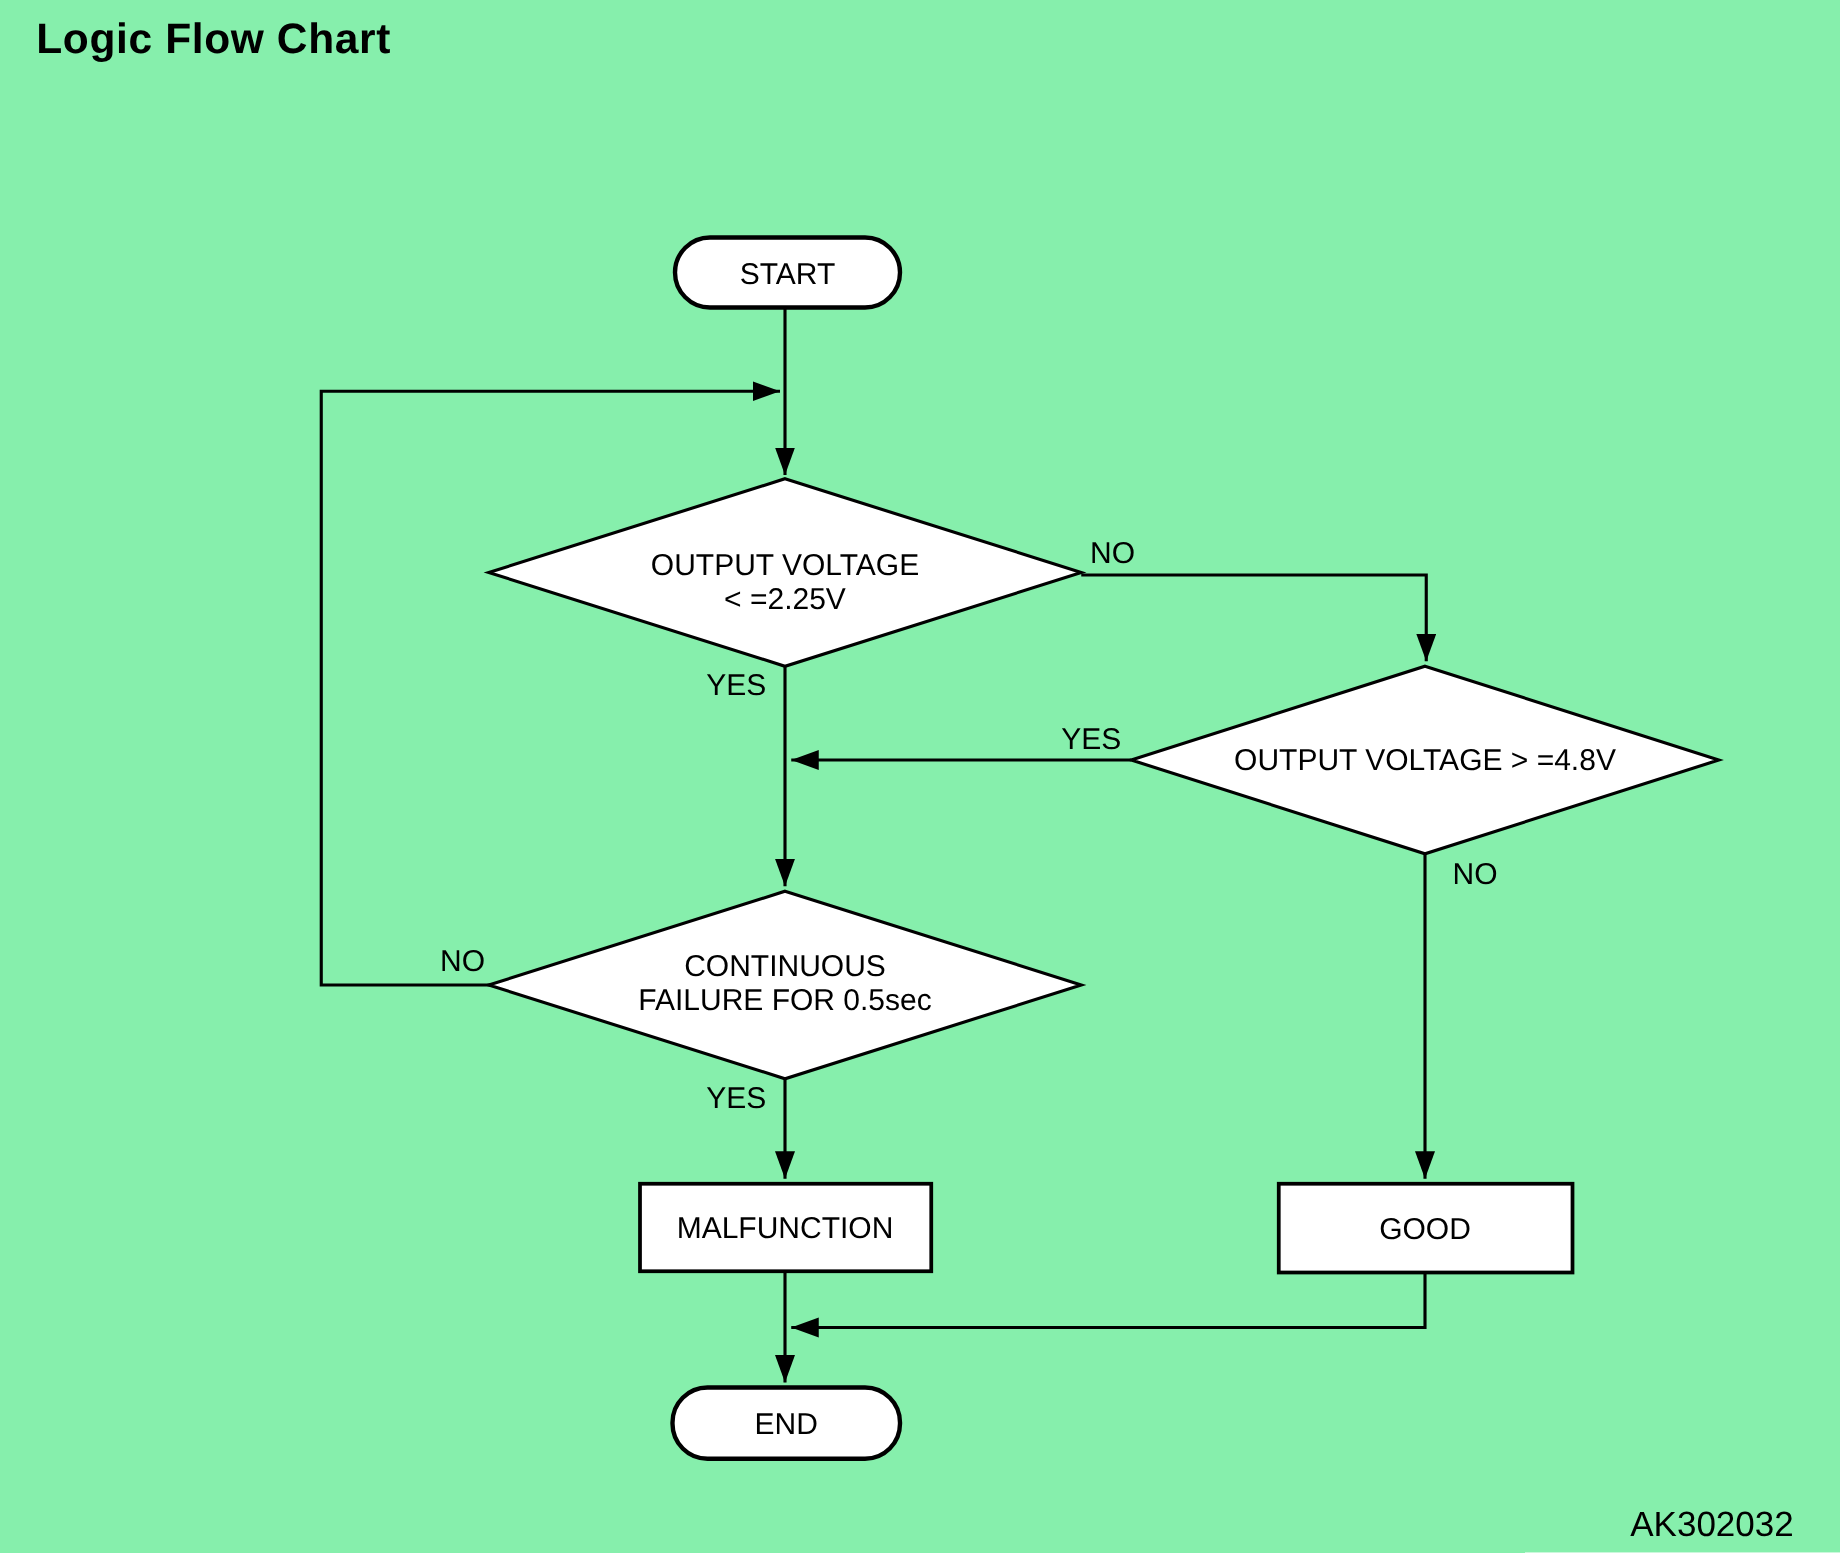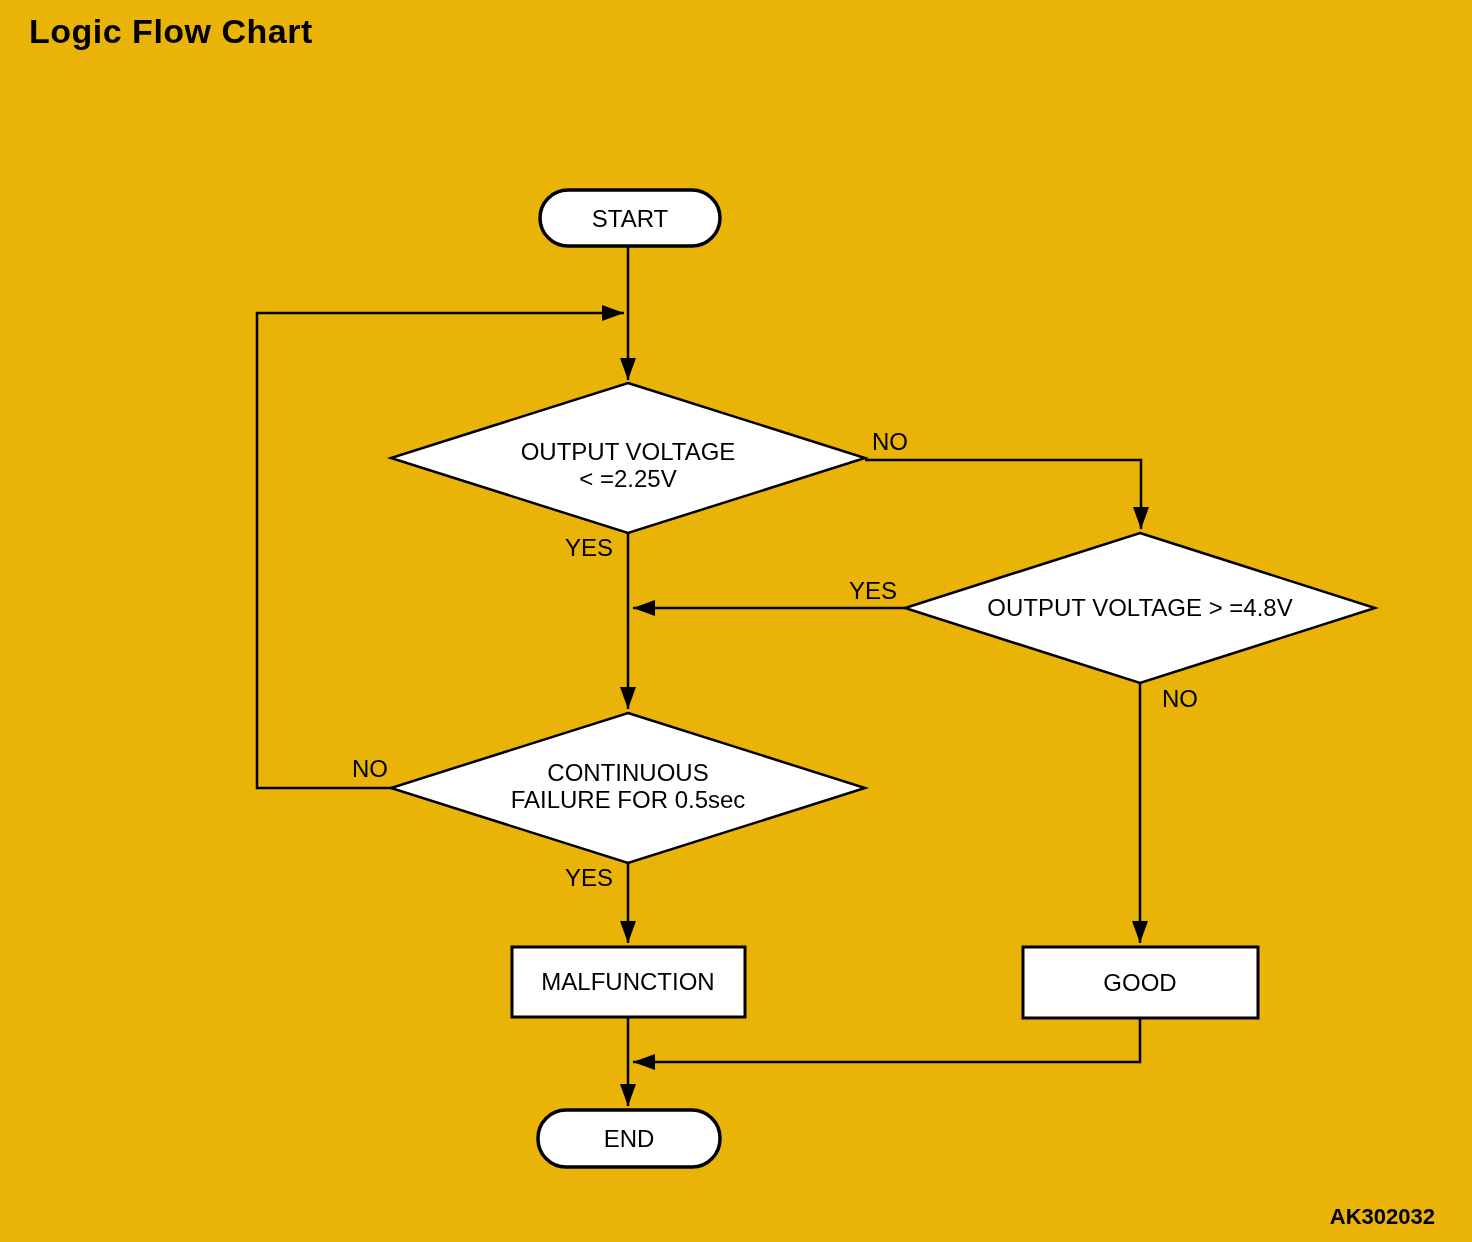--- a/index.html
+++ b/index.html
@@ -4,41 +4,41 @@
 <style>
   html, body {
     margin: 0;
     padding: 0;
     background: #ffffff;
   }
   .page {
     position: relative;
     width: 1472px;
     height: 1242px;
-    background: #eab308;
+    background: #86efac;
     font-family: "Liberation Sans", sans-serif;
     color: #000000;
     overflow: hidden;
   }
   .title {
     position: absolute;
     left: 29px;
     top: 12px;
     margin: 0;
     font-size: 34px;
     font-weight: bold;
     letter-spacing: 0.5px;
     color: #000000;
   }
   .figure-code {
     position: absolute;
     right: 37px;
     top: 1204px;
-    font-size: 22px;
-    font-weight: bold;
+    font-size: 28px;
+    font-weight: normal;
     color: #000000;
   }
   svg.chart {
     position: absolute;
     left: 0;
     top: 0;
   }
   svg.chart text {
     fill: #000000;
     font-family: "Liberation Sans", sans-serif;

